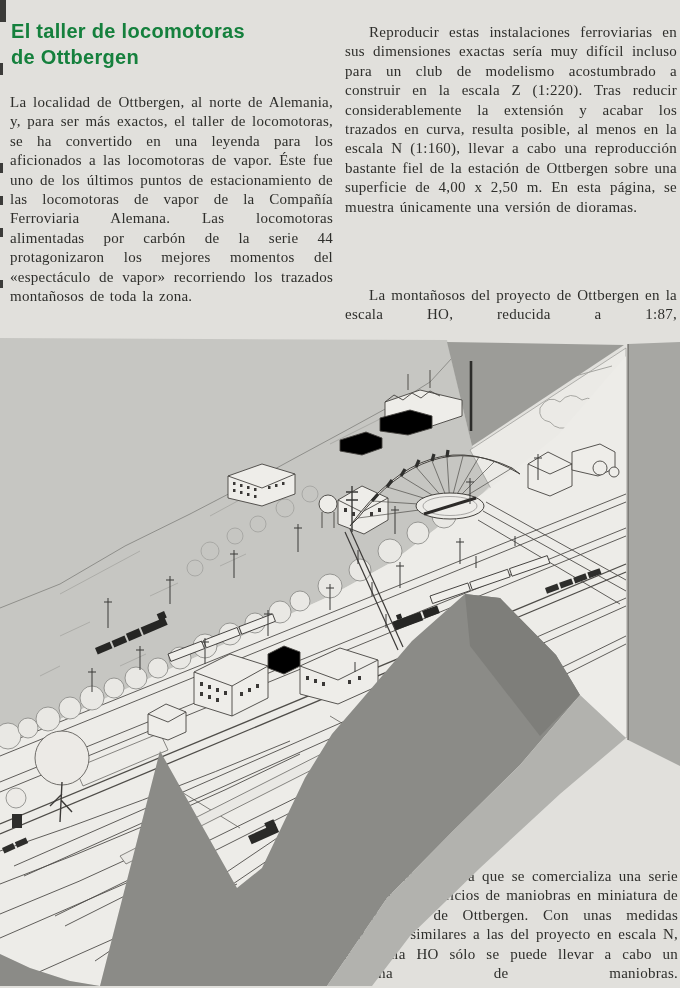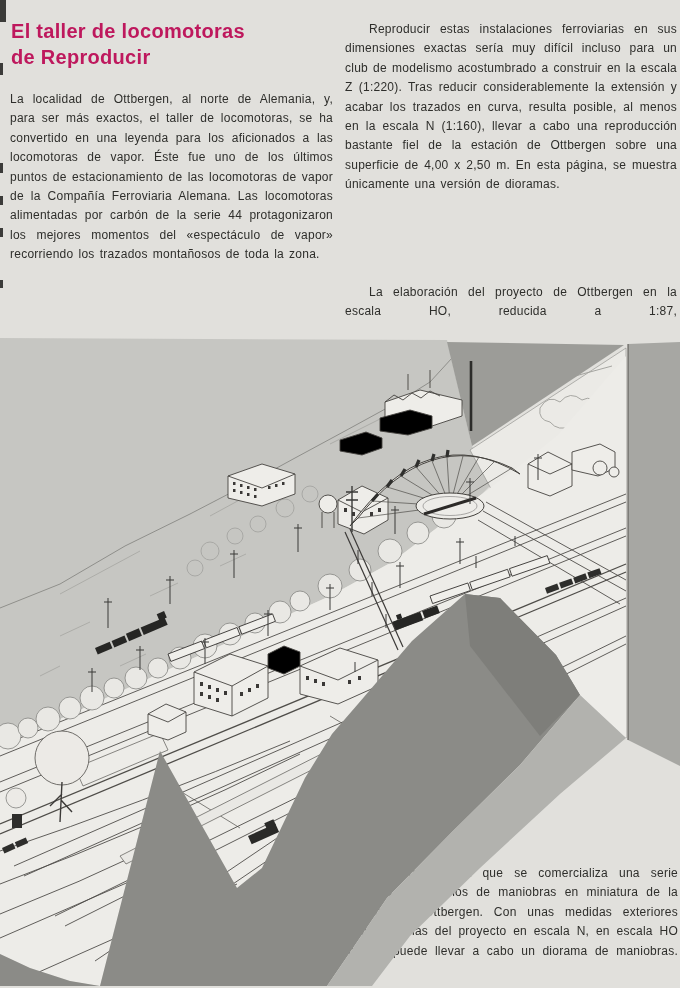--- a/index.html
+++ b/index.html
@@ -6,57 +6,58 @@
   #page{
     position:relative;
     width:680px;height:988px;
     background:#e1e0dc;
     font-family:"Liberation Sans","DejaVu Sans",sans-serif;
     color:#2b2b28;
     overflow:hidden;
   }
   .col-text{
     position:absolute;
-    font-size:12px;
+    font-size:15px;
     line-height:19.4px;
     text-align:justify;
     letter-spacing:0.25px;
     word-spacing:1.5px;
     hyphens:auto;
     color:#2e2e2b;
+    font-family:Liberation Serif, serif;
   }
   #title{
     position:absolute;left:11px;top:5px;width:324px;
     font-size:20px;line-height:26px;font-weight:bold;
-    letter-spacing:0.3px;color:#be185d;
+    letter-spacing:0.3px;color:#15803d;
   }
   #title span{display:block;}
   #left-col{left:10px;top:78px;width:323px;}
   #right-col-p1{left:345px;top:8px;width:332px;text-indent:24px;}
   #right-col-p2{left:345px;top:271px;width:332px;text-indent:24px;text-align-last:justify;}
   #bottom-text{left:342px;top:852px;width:336px;text-align-last:justify;}
   #illustration{position:absolute;left:0;top:336px;width:680px;height:652px;}
   .edge-mark{position:absolute;left:0;background:#3b3b39;}
   svg *{vector-effect:non-scaling-stroke;}
 </style>
 </head>
 <body>
 
 <div id="page">
 
   <h1 id="title">
     <span>El taller de locomotoras</span>
-    <span>de Reproducir</span>
+    <span>de Ottbergen</span>
   </h1>
 
   <p id="left-col" class="col-text">La localidad de Ottbergen, al norte de Alemania, y, para ser más exactos, el taller de locomotoras, se ha convertido en una leyenda para los aficionados a las locomotoras de vapor. Éste fue uno de los últimos puntos de estacionamiento de las locomotoras de vapor de la Compañía Ferroviaria Alemana. Las locomotoras alimentadas por carbón de la serie 44 protagonizaron los mejores momentos del «espectáculo de vapor» recorriendo los trazados montañosos de toda la zona.</p>
 
   <p id="right-col-p1" class="col-text">Reproducir estas instalaciones ferroviarias en sus dimensiones exactas sería muy difícil incluso para un club de modelismo acostumbrado a construir en la escala Z (1:220). Tras reducir considerablemente la extensión y acabar los trazados en curva, resulta posible, al menos en la escala N (1:160), llevar a cabo una reproducción bastante fiel de la estación de Ottbergen sobre una superficie de 4,00 x 2,50 m. En esta página, se muestra únicamente una versión de dioramas.</p>
 
-  <p id="right-col-p2" class="col-text">La elaboración del proyecto de Ottbergen en la escala HO, reducida a 1:87,</p>
+  <p id="right-col-p2" class="col-text">La montañosos del proyecto de Ottbergen en la escala HO, reducida a 1:87,</p>
 
   <p id="bottom-text" class="col-text">resulta tentadora, ya que se comercializa una serie completa de edificios de maniobras en miniatura de la estación de Ottbergen. Con unas medidas exteriores similares a las del proyecto en escala N, en escala HO sólo se puede llevar a cabo un diorama de maniobras.</p>
 
   <div class="edge-mark" style="top:0;width:6px;height:22px;"></div>
   <div class="edge-mark" style="top:63px;width:3px;height:12px;"></div>
   <div class="edge-mark" style="top:163px;width:3px;height:10px;"></div>
   <div class="edge-mark" style="top:196px;width:3px;height:9px;"></div>
   <div class="edge-mark" style="top:228px;width:3px;height:9px;"></div>
   <div class="edge-mark" style="top:280px;width:3px;height:8px;"></div>
   <div class="edge-mark" style="top:660px;width:4px;height:16px;"></div>

